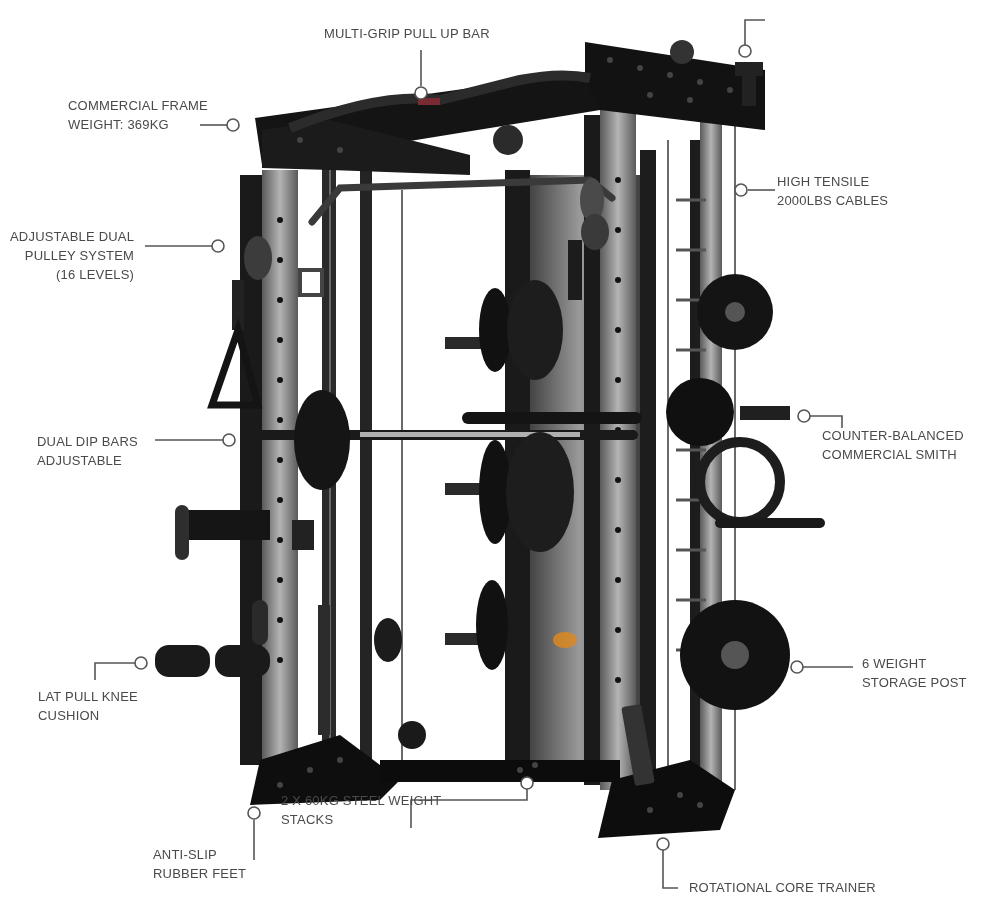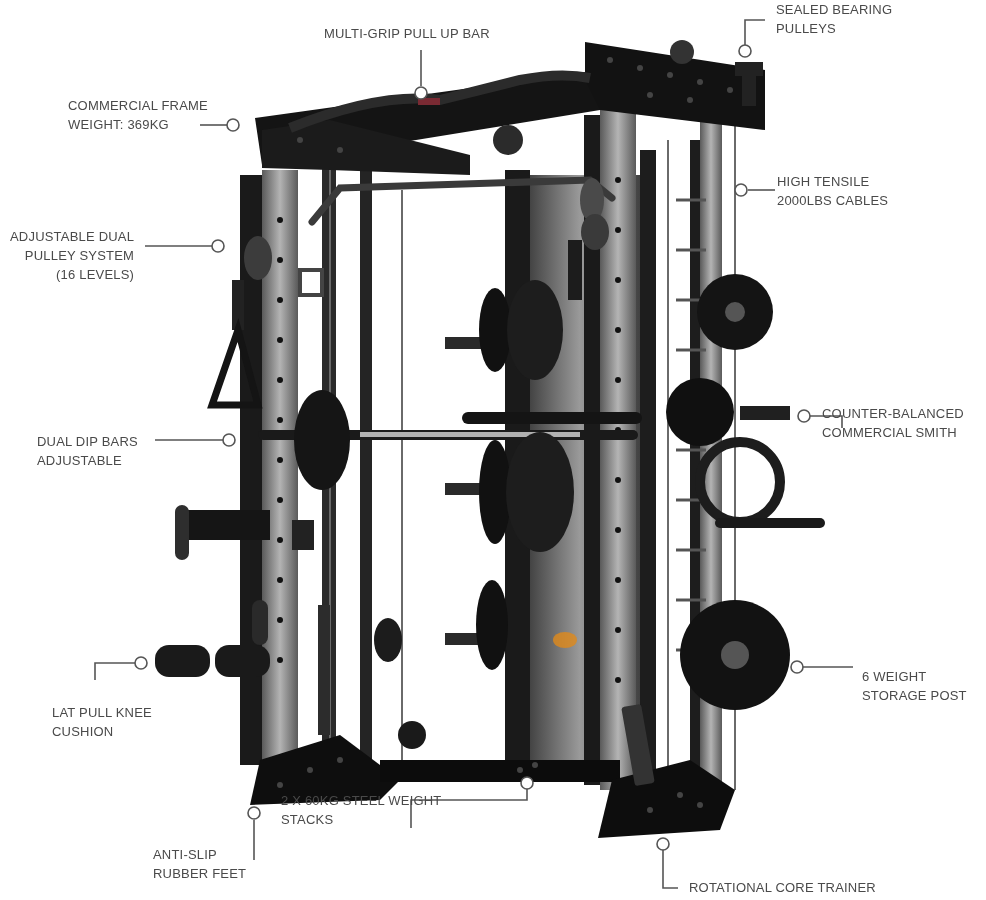--- a/index.html
+++ b/index.html
@@ -243,57 +243,53 @@
 
       <polyline points="663,850 663,888 678,888" fill="none"></polyline>
         <circle cx="663" cy="844" r="6"></circle>
     </g>
   </svg>
 
   <div class="label" style="left:324px; top:24px;">
     <span>Multi-grip pull up bar</span>
   </div>
 
-  <div class="label" style="left:776px; top:0px;">
-    <span>Sealed bearing</span>
-    <span>pulleys</span>
-  </div>
 
   <div class="label" style="left:68px; top:96px;">
     <span>Commercial frame</span>
     <span>weight: 369kg</span>
   </div>
 
   <div class="label" style="left:777px; top:172px;">
     <span>High tensile</span>
     <span>2000lbs cables</span>
   </div>
 
   <div class="label" style="left:10px; top:227px;text-align:right;">
     <span>Adjustable dual</span>
     <span>pulley system</span>
     <span>(16 levels)</span>
   </div>
 
-  <div class="label" style="left:822px; top:404px;">
+  <div class="label" style="left:822px; top:426px;">
     <span>Counter-balanced</span>
     <span>commercial smith</span>
   </div>
 
   <div class="label" style="left:37px; top:432px;">
     <span>Dual dip bars</span>
     <span>adjustable</span>
   </div>
 
-  <div class="label" style="left:862px; top:654px;margin-top:13px;">
+  <div class="label" style="left:862px; top:654px;">
     <span>6 weight</span>
     <span>storage post</span>
   </div>
 
-  <div class="label" style="left:52px; top:687px;margin-top:16px;">
+  <div class="label" style="left:38px; top:687px;">
     <span>Lat pull knee</span>
     <span>cushion</span>
   </div>
 
   <div class="label" style="left:153px; top:845px;">
     <span>Anti-slip</span>
     <span>rubber feet</span>
   </div>
 
   <div class="label" style="left:281px; top:791px;">

